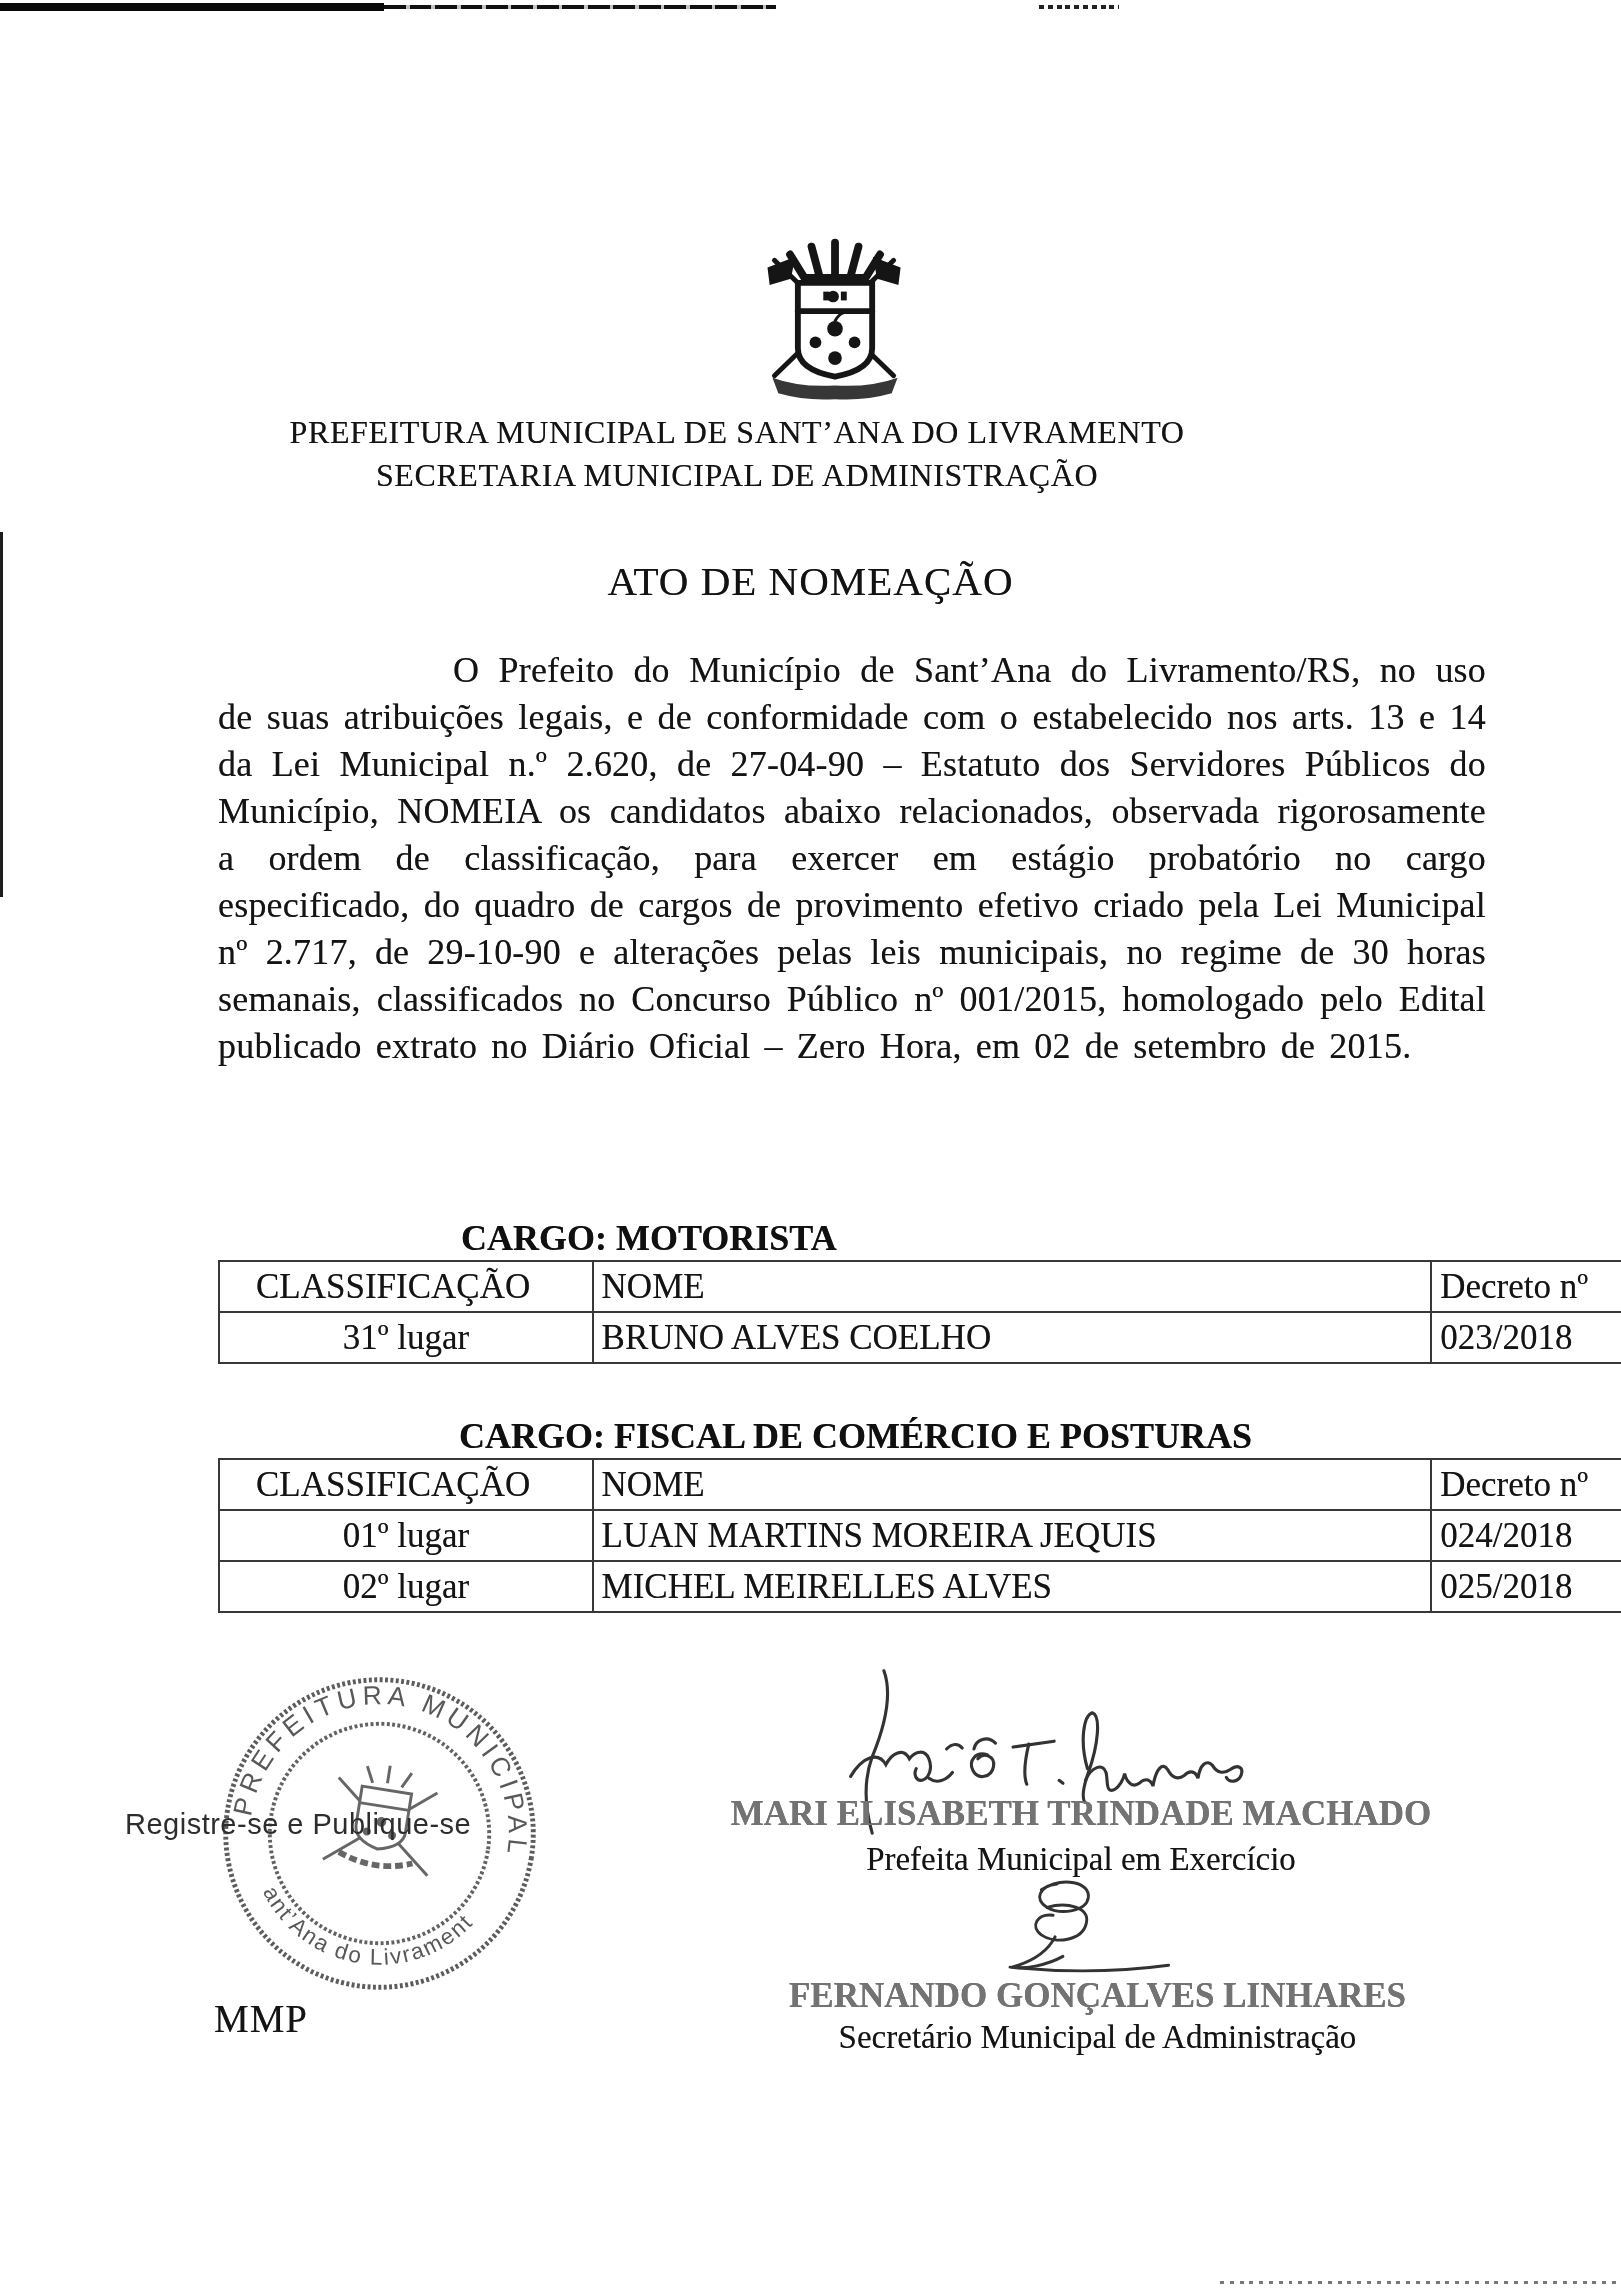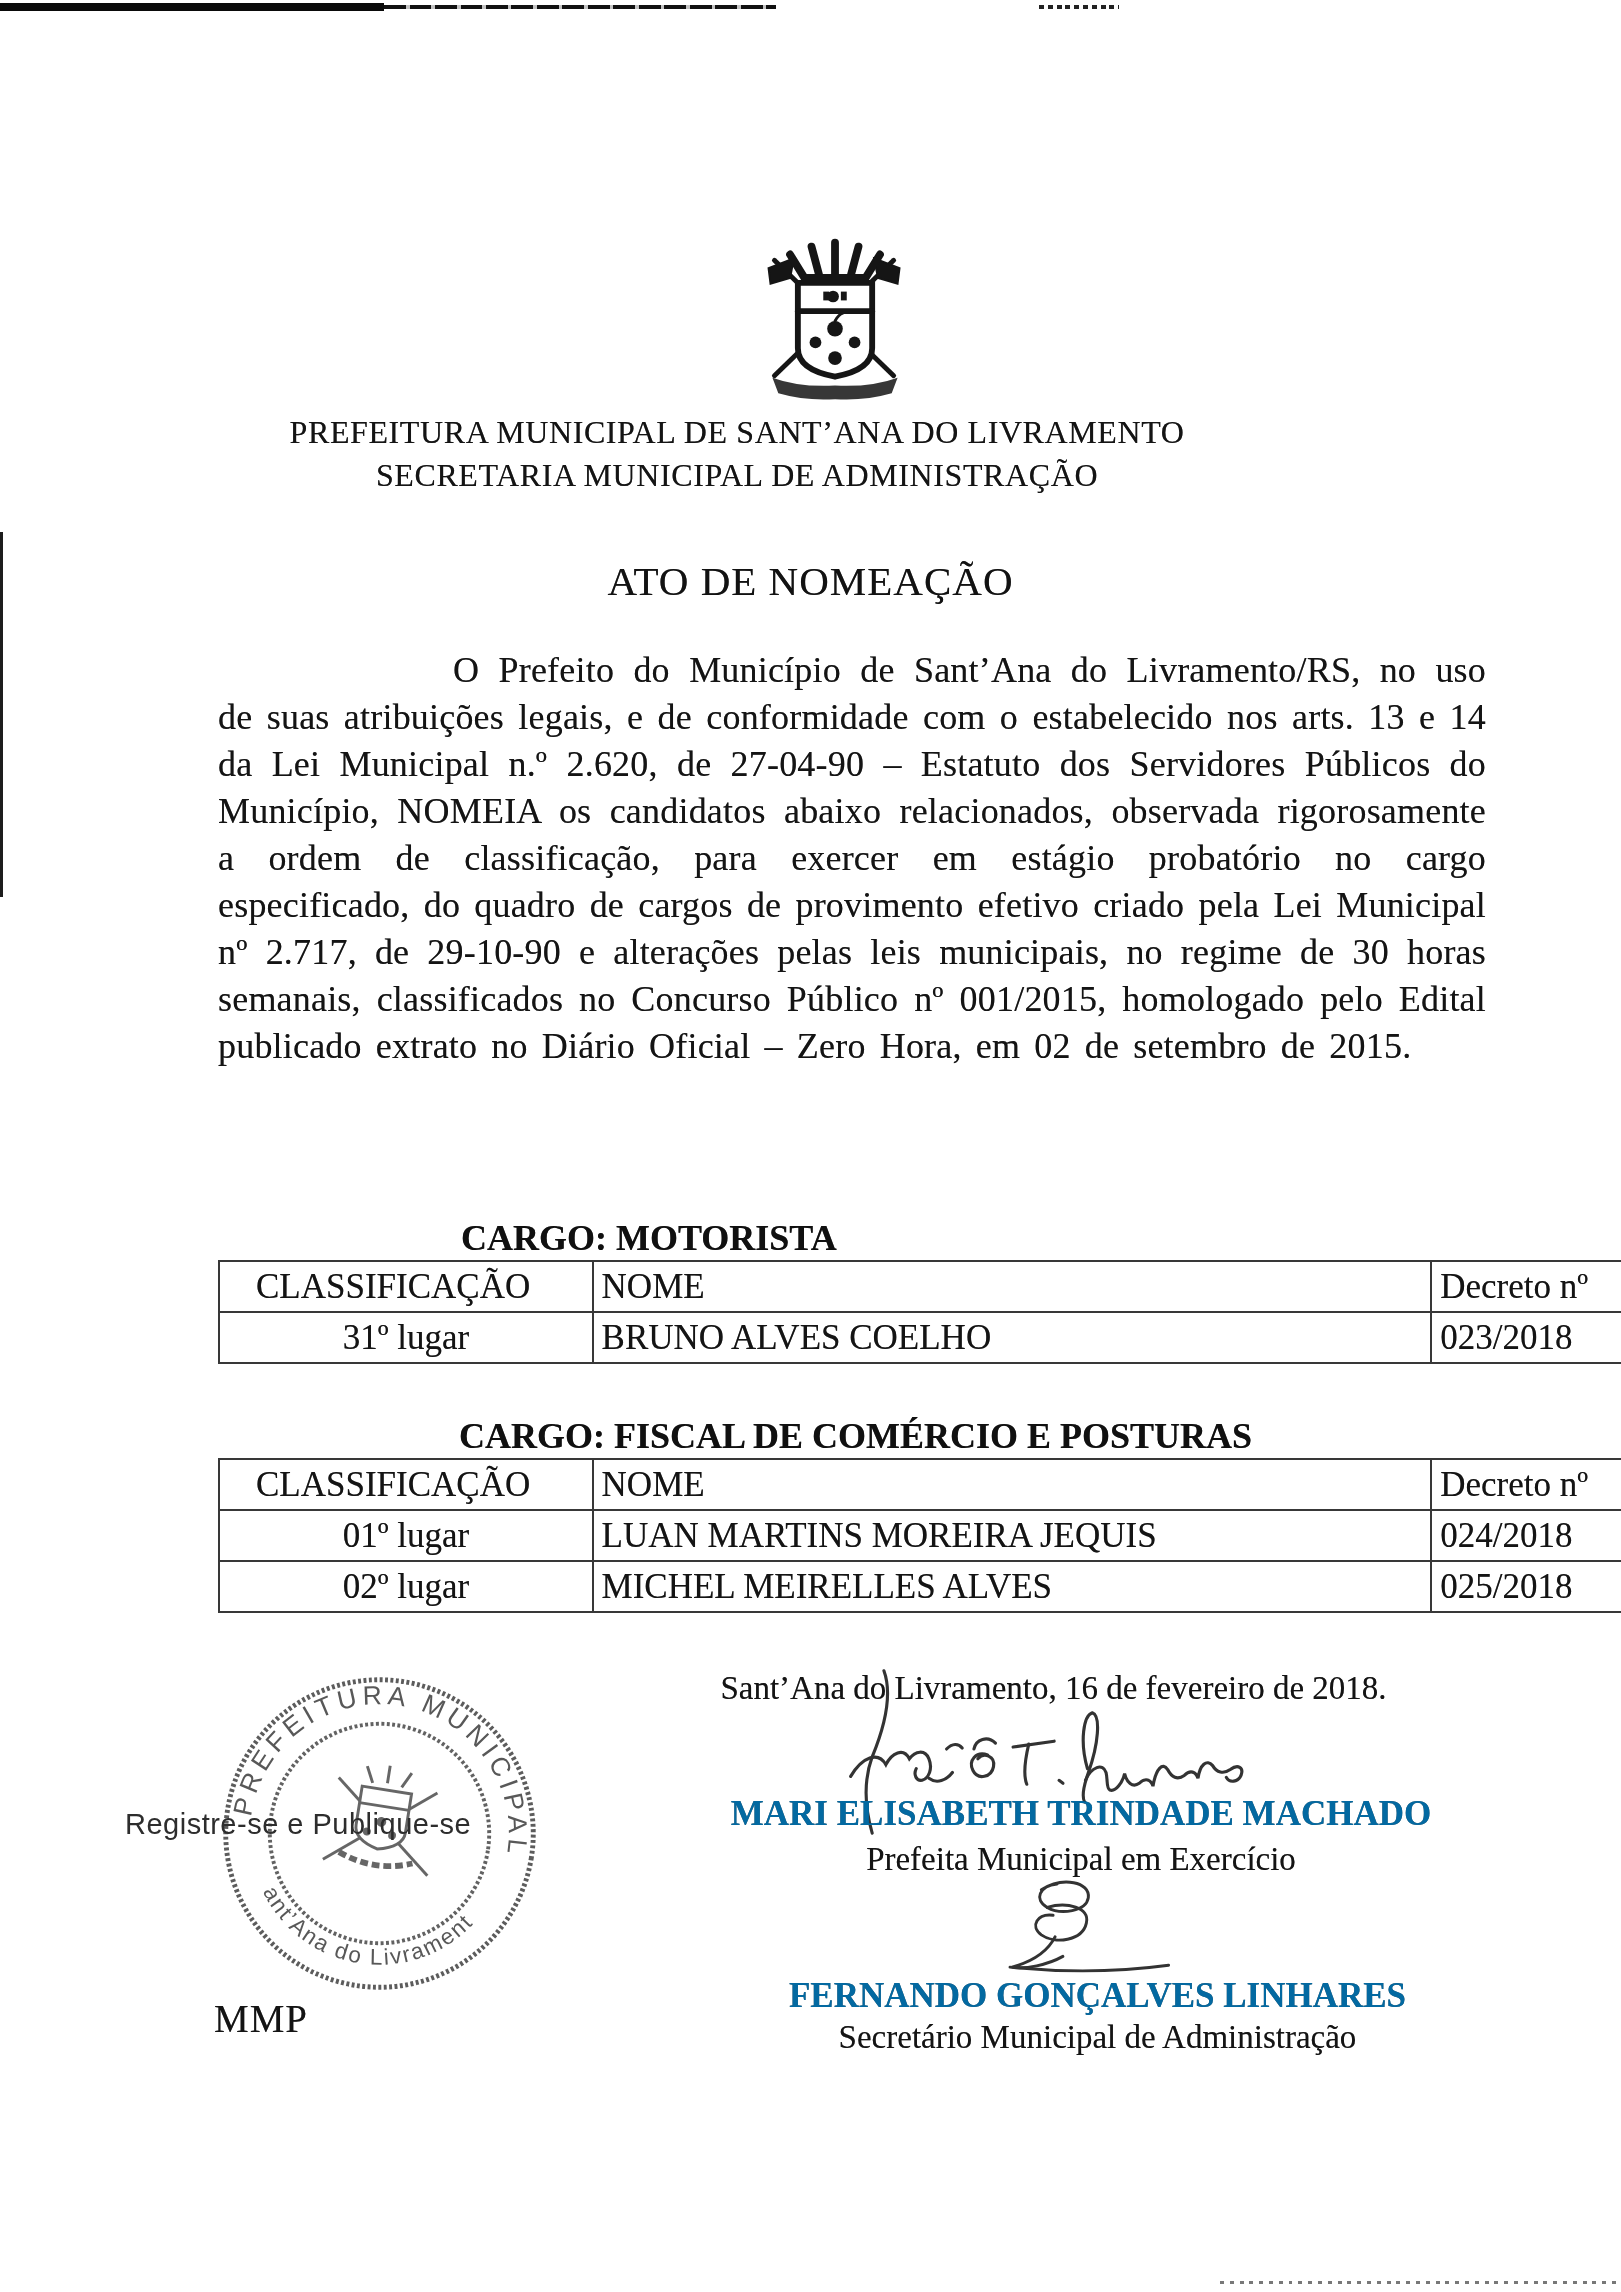--- a/index.html
+++ b/index.html
@@ -59,21 +59,21 @@
   table.doc .c-dec{width:204px;}
   table.doc td.center{text-align:center;}
 
   
   .date-line{position:absolute;left:676px;top:1670px;width:755px;text-align:center;
     font-size:33px;white-space:nowrap;color:#141414;text-shadow:0 0 0.4px rgba(0,0,0,.5);}
   .sig-svg{position:absolute;}
   .sig1{left:821px;top:1659px;}
   .sig2{left:965px;top:1872px;}
   .sig-name{position:absolute;text-align:center;font-size:35px;font-weight:700;
-    white-space:nowrap;color:#0369a1;text-shadow:0 0 0.6px rgba(0,0,0,.6);}
+    white-space:nowrap;color:#737373;text-shadow:0 0 0.6px rgba(0,0,0,.6);}
   .name1{left:674px;top:1794px;width:814px;}
   .name2{left:686px;top:1976px;width:823px;}
   .sig-role{position:absolute;text-align:center;font-size:33px;white-space:nowrap;
     color:#141414;text-shadow:0 0 0.4px rgba(0,0,0,.5);}
   .role1{left:674px;top:1841px;width:814px;}
   .role2{left:686px;top:2019px;width:823px;}
 
   
   .stamp{position:absolute;left:213px;top:1667px;filter:blur(0.4px);opacity:.92;}
   .registre{position:absolute;left:125px;top:1808px;
@@ -172,21 +172,20 @@
       </tr>
       <tr>
         <td class="center">02º lugar</td>
         <td>MICHEL MEIRELLES ALVES</td>
         <td>025/2018</td>
       </tr>
     </tbody>
       </table>
   </div>
 
-  <div class="date-line">Sant’Ana do Livramento, 16 de fevereiro de 2018.</div>
 
   <svg class="sig-svg sig1" width="436" height="181" viewBox="0 0 445 185">
     <g stroke="#1d1d1d" stroke-width="3.2" fill="none" stroke-linecap="round" opacity=".9">
       <path d="M64,12 C72,34 66,66 52,100 C44,122 44,150 52,178"></path>
       <path d="M30,120 C42,100 58,94 66,108 C72,96 84,90 90,102 C96,94 106,92 110,102 C114,112 110,122 103,124 C97,125 94,118 97,112"></path>
       <path d="M110,122 C118,128 128,124 134,116"></path>
       <path d="M128,92 C134,86 140,86 144,91"></path>
       <path d="M170,98 C158,94 150,104 155,114 C160,124 174,121 176,110 C178,99 166,95 160,102"></path>
       <path d="M178,86 C170,78 158,82 156,92"></path>
       <path d="M196,90 L238,84"></path>

